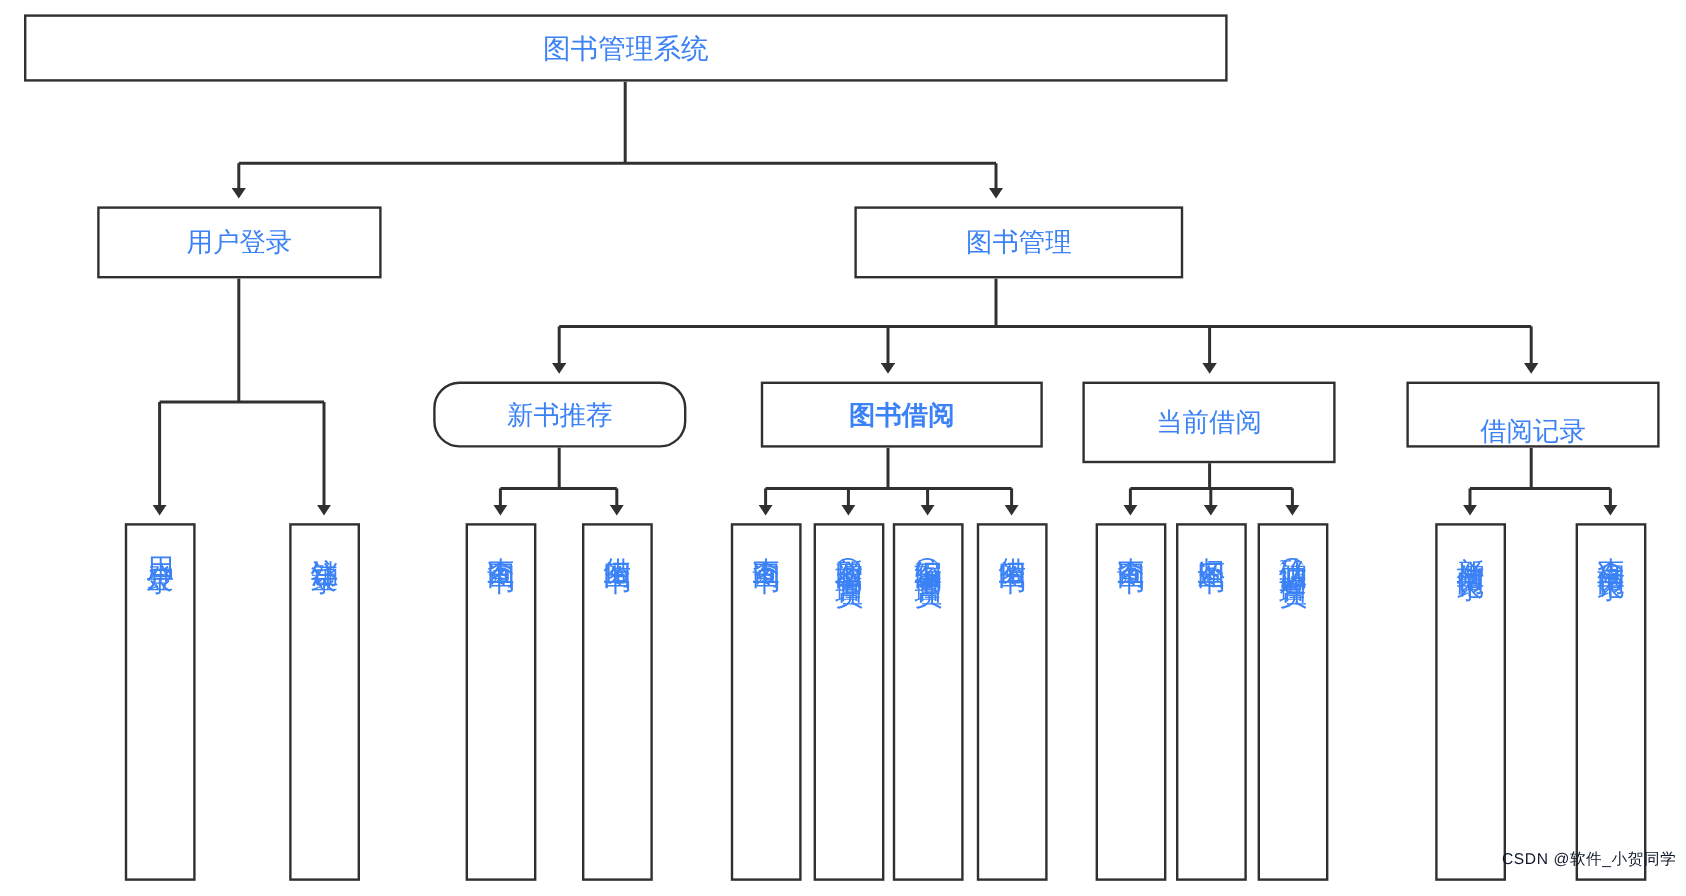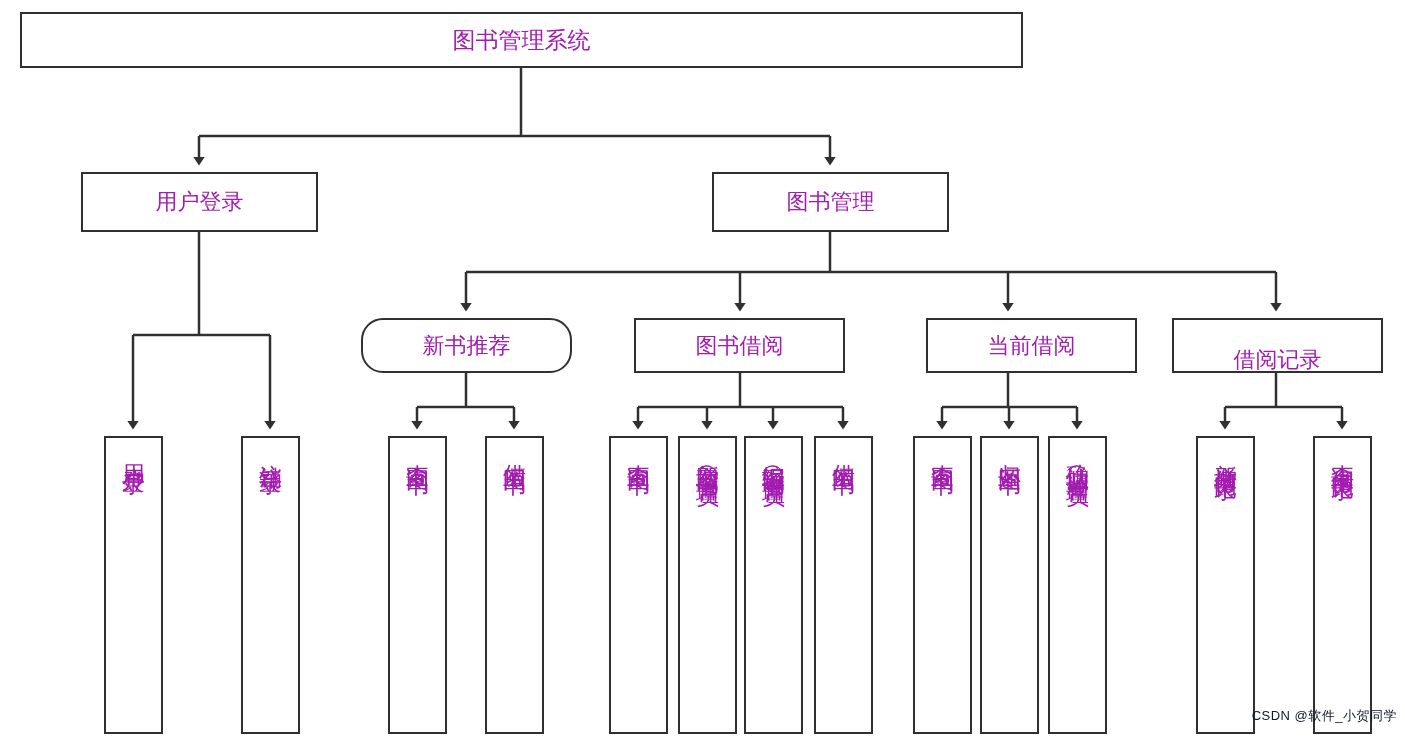--- a/index.html
+++ b/index.html
@@ -31,21 +31,21 @@
     position: absolute;
     box-sizing: border-box;
     background: #ffffff;
     border: 2.5px solid #303030;
     display: flex;
     align-items: center;
     justify-content: center;
     overflow: hidden;
   }
   .node-label {
-    color: #a21caf;
+    color: #3b82f6;
     text-align: center;
     line-height: 1.05;
     white-space: nowrap;
   }
   .node.horizontal .node-label {
     font-size: 22px;
     writing-mode: horizontal-tb;
   }
   .node.root .node-label {
     font-size: 23px;
@@ -127,31 +127,31 @@
     </g>
   </svg>
 
   <div class="node horizontal root" style="left:20px; top:12px; width:1003px; height:56px;">
     <span class="node-label">图书管理系统</span>
   </div>
 
   <div class="node horizontal" style="left:81px; top:172px; width:237px; height:60px;">
     <span class="node-label">用户登录</span>
   </div>
-  <div class="node horizontal" style="left:712px; top:172px; width:237px; height:60px;">
+  <div class="node horizontal" style="left:712px; top:172px; width:274px; height:60px;">
     <span class="node-label">图书管理</span>
   </div>
 
   <div class="node horizontal" style="left:361px; top:318px; width:211px; height:55px;border-radius:22px;">
     <span class="node-label">新书推荐</span>
   </div>
-  <div class="node horizontal" style="left:634px; top:318px; width:211px; height:55px;">
+  <div class="node horizontal" style="left:634px; top:318px; width:235px; height:55px;font-weight:bold;">
     <span class="node-label">图书借阅</span>
   </div>
-  <div class="node horizontal" style="left:926px; top:318px; width:211px; height:55px;">
+  <div class="node horizontal" style="left:902px; top:318px; width:211px; height:68px;">
     <span class="node-label">当前借阅</span>
   </div>
   <div class="node horizontal" style="left:1172px; top:318px; width:211px; height:55px;align-items:flex-end;">
     <span class="node-label">借阅记录</span>
   </div>
 
   <div class="node vertical" style="left:104px; top:436px; width:59px; height:298px;">
     <span class="node-label">用户登录</span>
   </div>
   <div class="node vertical" style="left:241px; top:436px; width:59px; height:298px;">

